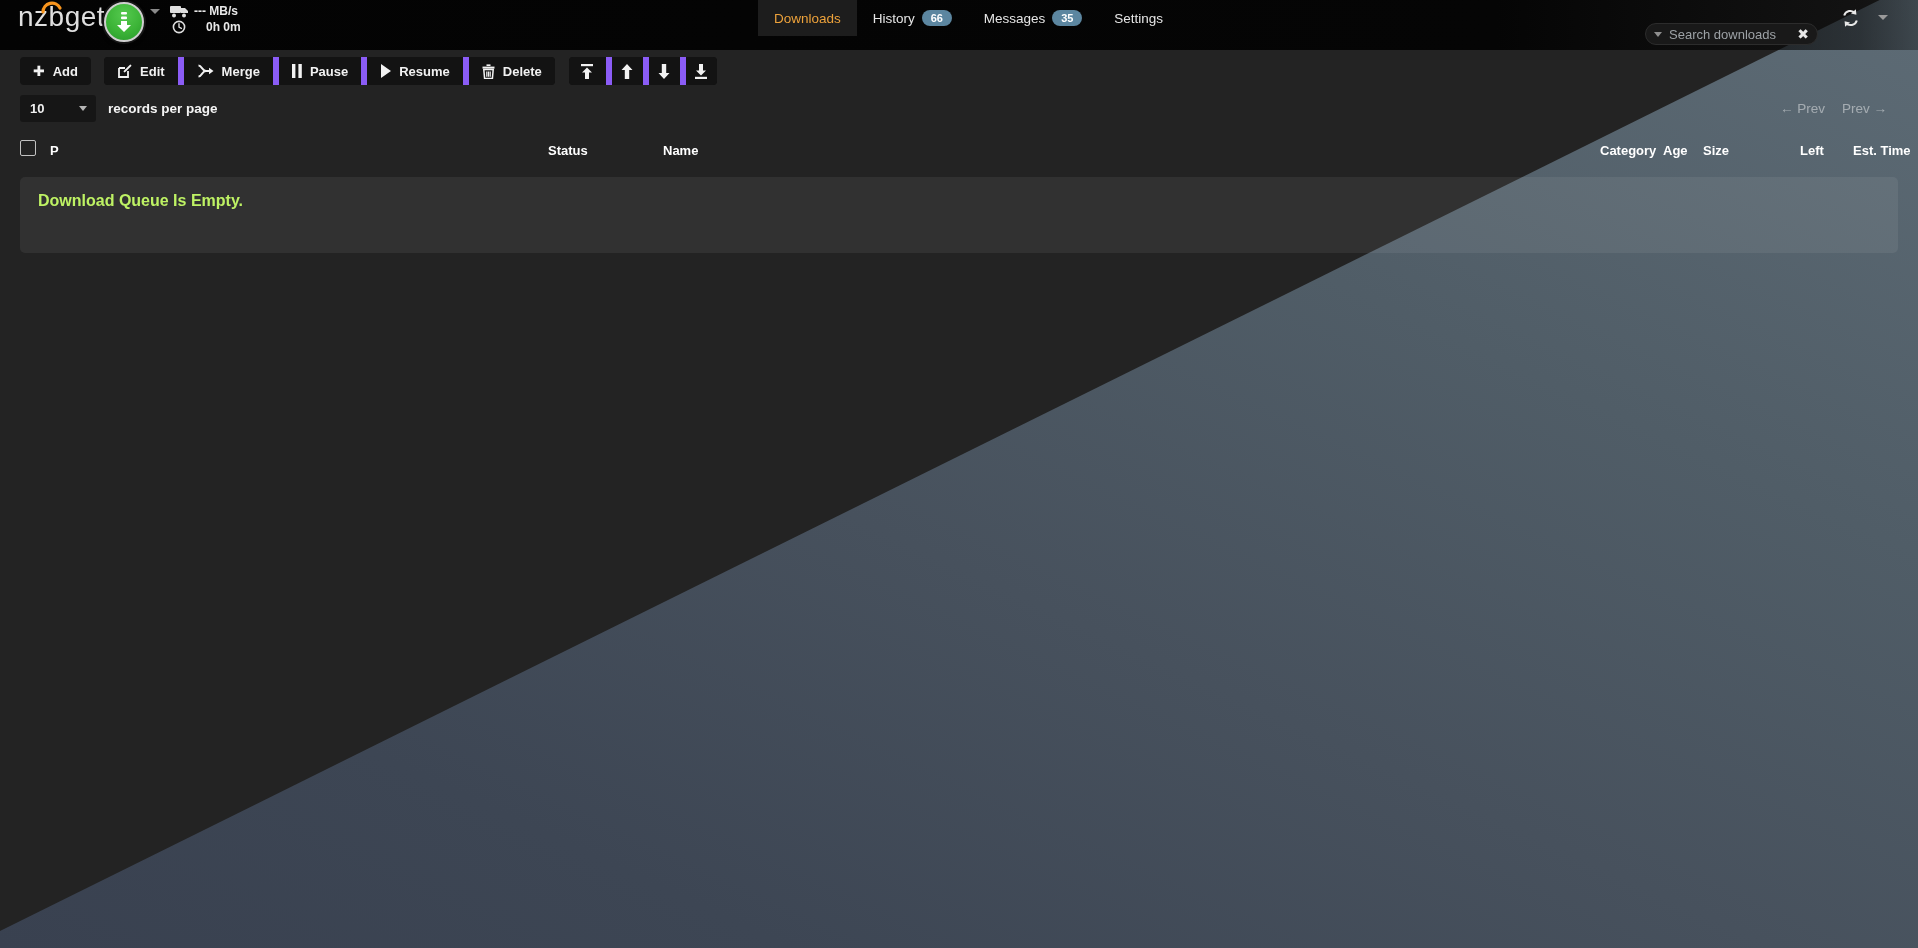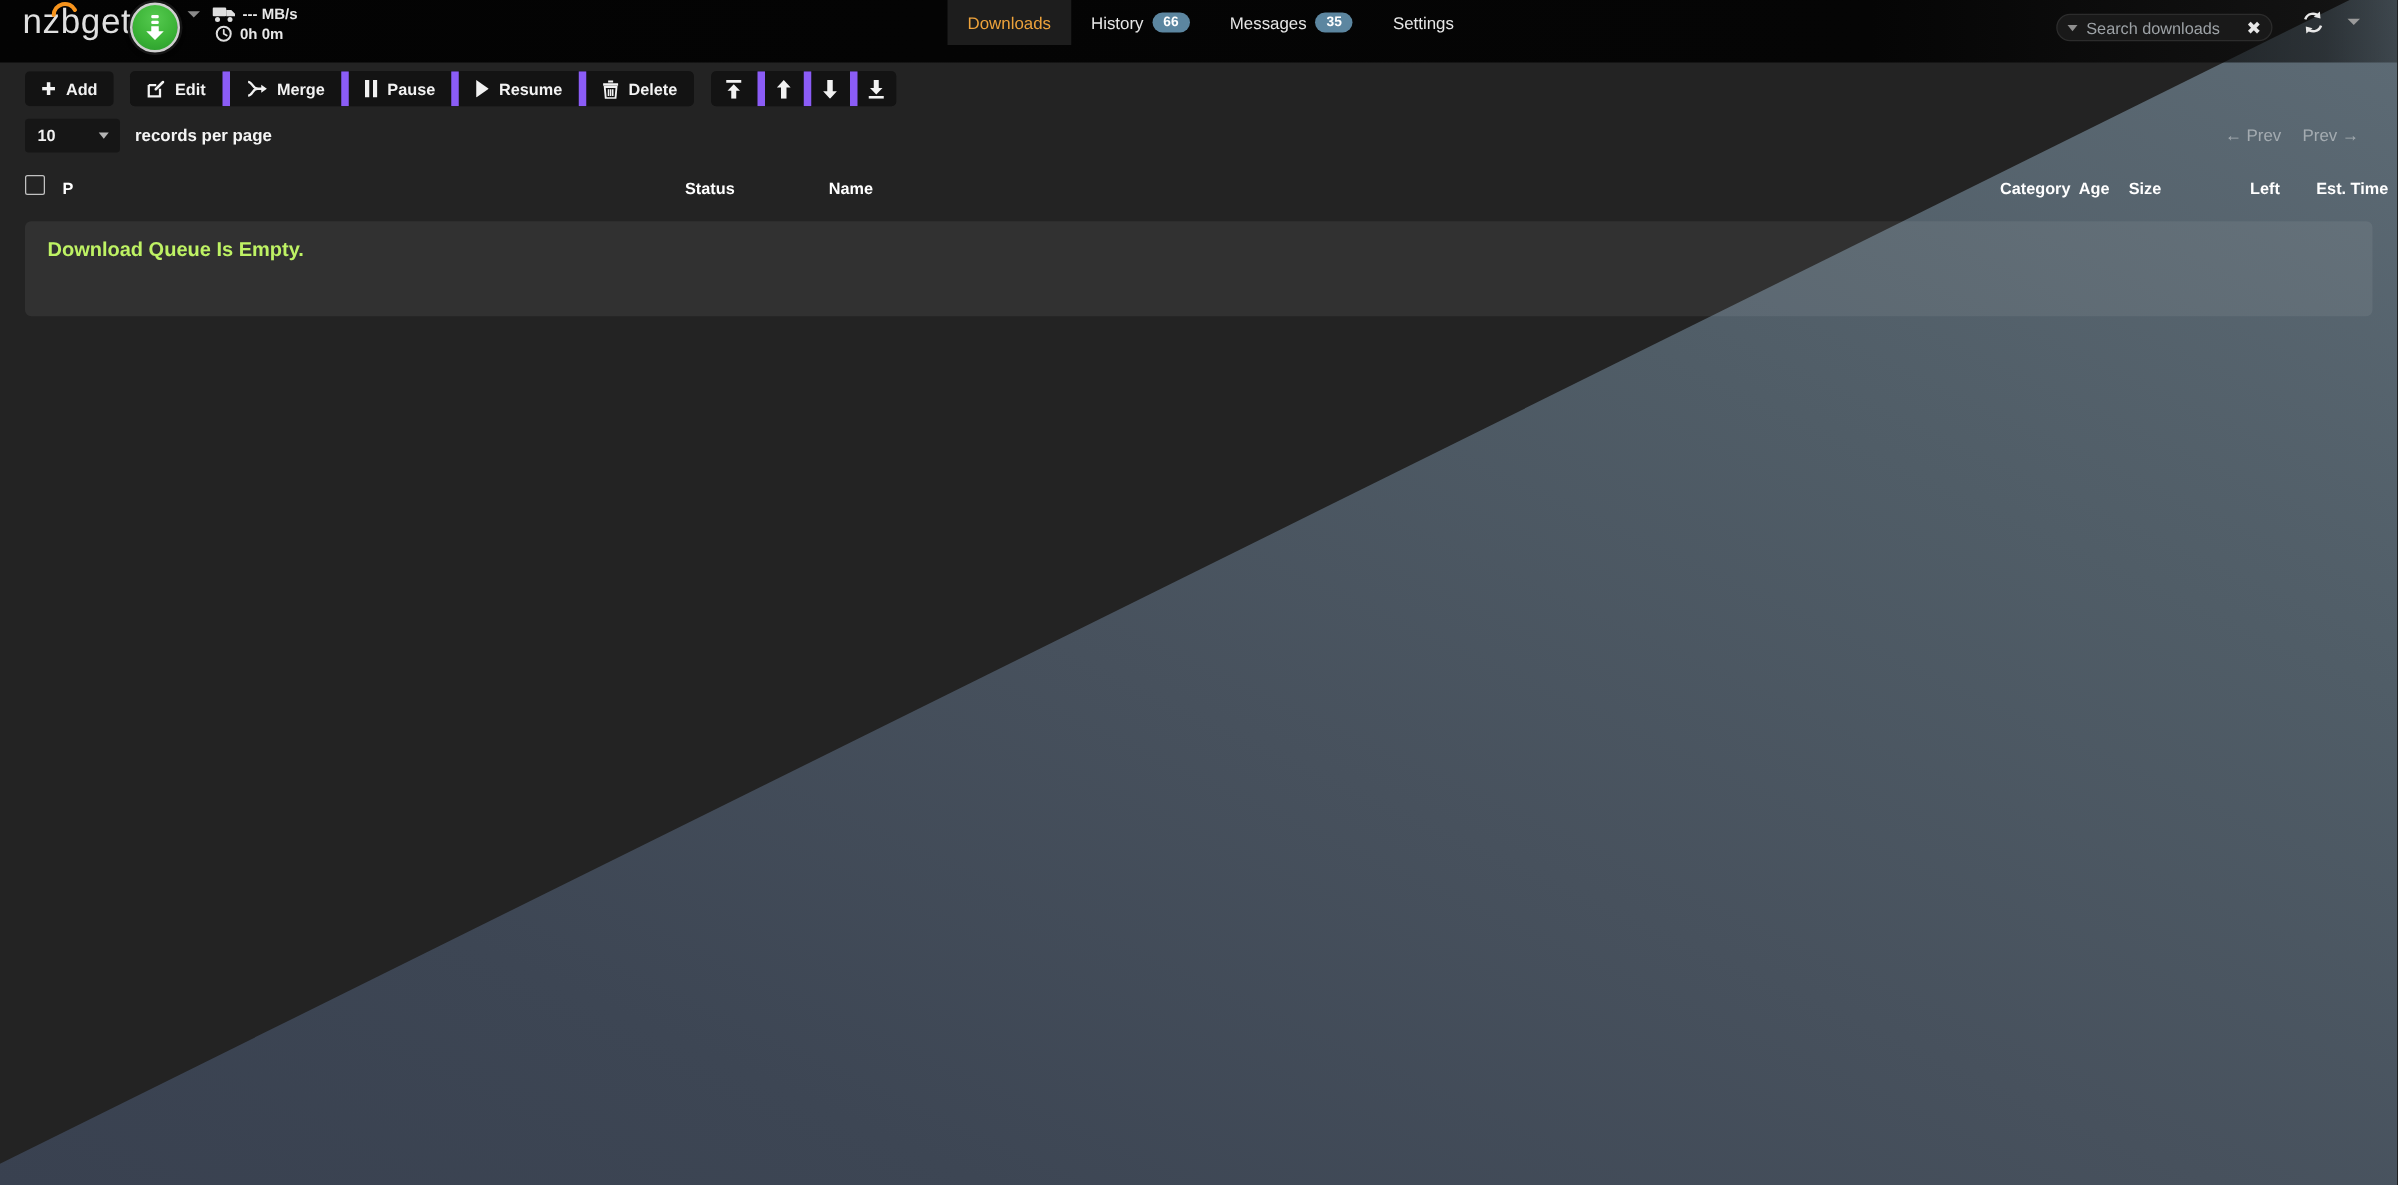--- a/index.html
+++ b/index.html
@@ -28,37 +28,37 @@
   .logo-btn {
     position:absolute; left:104px; top:2px; width:40px; height:40px; border-radius:50%;
     background:radial-gradient(circle at 50% 30%,#55c94f 0%,#3cb437 55%,#27992b 100%);
     border:2px solid #cfcfcf; box-shadow:0 0 0 2px #161616, 0 2px 4px rgba(0,0,0,0.6);
     display:flex; align-items:center; justify-content:center; cursor:pointer; z-index:25;
   }
   .logo-caret { position:absolute; left:150px; top:9px; width:0; height:0;
     border-left:5px solid transparent; border-right:5px solid transparent; border-top:5px solid #8a8a8a; }
   .stat { position:absolute; color:#e8e8e8; font-size:12px; font-weight:700; line-height:12px; }
   .stat-row1 { left:194px; top:5px; }
-  .stat-row2 { left:180px; top:21px;padding-left:12px; }
+  .stat-row2 { left:194px; top:21px;padding-left:12px; }
   .stat-icon { position:absolute; }
   .truck-icon { left:170px; top:5px; }
   .clock-icon { left:172px; top:20px; }
 
   .nav-tabs { position:absolute; left:758px; top:0; height:36px; display:flex; }
   .nav-tab {
     height:36px; display:flex; align-items:center; gap:7px; padding:0 16px;
     color:#e6e6e6; font-size:13.5px; font-weight:400; cursor:pointer; white-space:nowrap;
   }
   .nav-tab.active { background:#1d1d1d; color:#eda23b; }
   .nav-badge {
     background:#5c86a0; color:#fff; font-size:11px; font-weight:700;
     min-width:30px; height:16px; line-height:16px; text-align:center; border-radius:9px; padding:0 7px;
   }
 
-  .search-wrap { position:absolute; left:1645px; top:11px; width:173px; height:22px;
+  .search-wrap { position:absolute; left:1645px; top:23px; width:173px; height:22px;
     background:#191919; border:1px solid #2c2c2c; border-radius:12px;
     display:flex; align-items:center; padding:0 8px; }
   .search-caret { width:0; height:0; border-left:4px solid transparent; border-right:4px solid transparent;
     border-top:5px solid #8f8f8f; margin-right:7px; cursor:pointer; }
   .search-input { flex:1; background:transparent; border:none; outline:none;
     color:#cfcfcf; font-size:13px; font-family:"Liberation Sans",sans-serif; min-width:0; }
   .search-input::placeholder { color:#9da2a6; opacity:1; }
   .search-clear { color:#e8e8e8; font-size:14px; font-weight:700; cursor:pointer; line-height:1; }
   .refresh-btn { position:absolute; left:1840px; top:8px; cursor:pointer; }
   .refresh-caret { position:absolute; left:1878px; top:15px; width:0; height:0; cursor:pointer;

